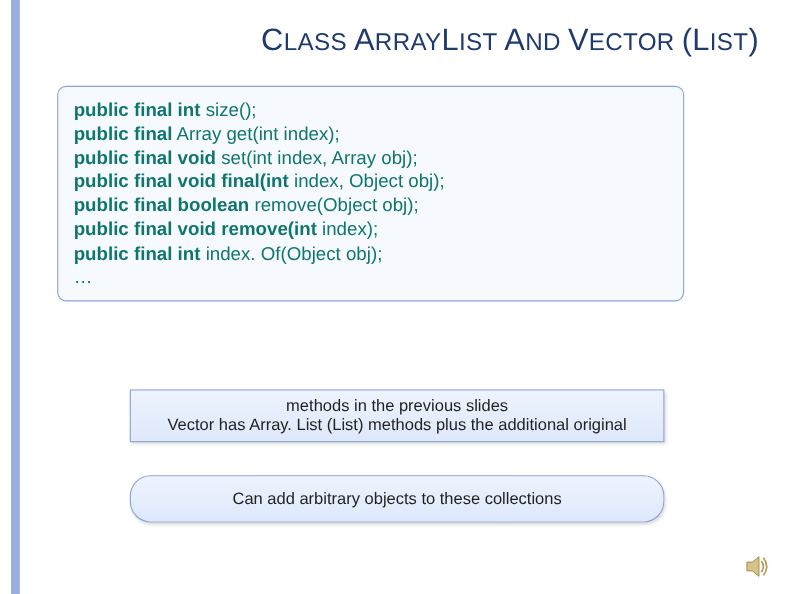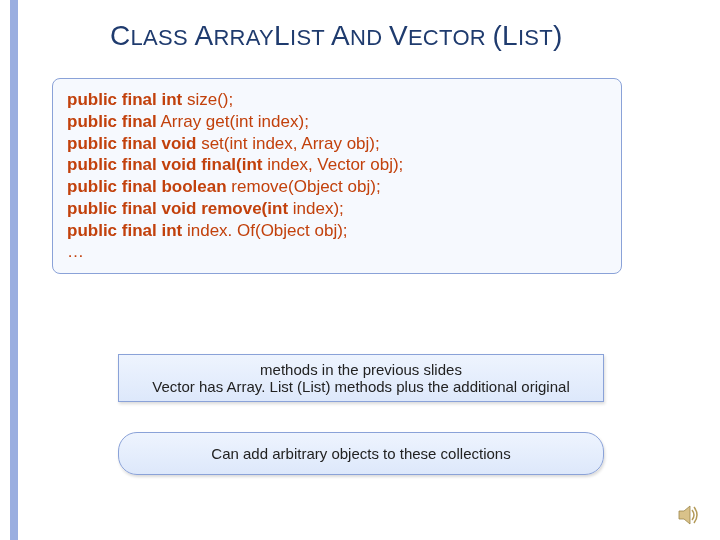--- a/index.html
+++ b/index.html
@@ -23,21 +23,21 @@
     top: 0;
     width: 8px;
     height: 540px;
     background: #9aaee0;
   }
   .title-wrap {
     position: absolute;
     left: 110px;
     top: 20px;
     width: 580px;
-    text-align: left;
+    text-align: right;
   }
   .title {
     font-size: 26px;
     color: #1f3b6e;
     font-weight: 400;
     letter-spacing: 0.3px;
   }
   .title .big {
     font-size: 28px;
   }
@@ -52,21 +52,21 @@
     box-sizing: border-box;
     border: 1.5px solid #8aa2d8;
     border-radius: 8px;
     background: #f6f9fe;
     padding: 10px 14px 10px 14px;
   }
   .code-line {
     font-family: Arial, Helvetica, sans-serif;
     font-size: 17px;
     line-height: 1.28;
-    color: #c2410c;
+    color: #0f766e;
     white-space: nowrap;
   }
   .b { font-weight: 700; }
   .info-box {
     position: absolute;
     width: 486px;
     box-sizing: border-box;
     border: 1.5px solid #8aa2d8;
     background: linear-gradient(#eef4fe, #dde8fb);
     padding: 6px 10px;
@@ -107,21 +107,21 @@
   <div class="title-wrap">
     <span class="title">
       <span class="big">C</span><span class="small">LASS </span><span class="big">A</span><span class="small">RRAY</span><span class="big">L</span><span class="small">IST </span><span class="big">A</span><span class="small">ND </span><span class="big">V</span><span class="small">ECTOR </span><span class="big">(</span><span class="big">L</span><span class="small">IST</span><span class="big">)</span>
     </span>
   </div>
 
   <div class="code-box">
     <div class="code-line"><span class="b">public final</span><span class="b"> int </span><span>size();</span></div>
     <div class="code-line"><span class="b">public final</span><span> Array </span><span>get(int index);</span></div>
     <div class="code-line"><span class="b">public final</span><span class="b"> void </span><span>set(int index, Array obj);</span></div>
-    <div class="code-line"><span class="b">public final</span><span class="b"> void </span><span class="b">final(int</span><span> index,  Vector obj);</span></div>
+    <div class="code-line"><span class="b">public final</span><span class="b"> void </span><span class="b">final(int</span><span> index,  Object obj);</span></div>
     <div class="code-line"><span class="b">public final</span><span class="b"> boolean </span><span>remove(Object obj);</span></div>
     <div class="code-line"><span class="b">public final</span><span class="b"> void </span><span class="b">remove(int</span><span> index);</span></div>
     <div class="code-line"><span class="b">public final</span><span class="b"> int </span><span>index. Of(Object obj);</span></div>
     <div class="code-line"><span>…</span></div>
   </div>
 
   <div class="info-box info1">
     <div>methods in the previous slides</div>
     <div>Vector has Array. List (List) methods plus the additional original</div>
   </div>

